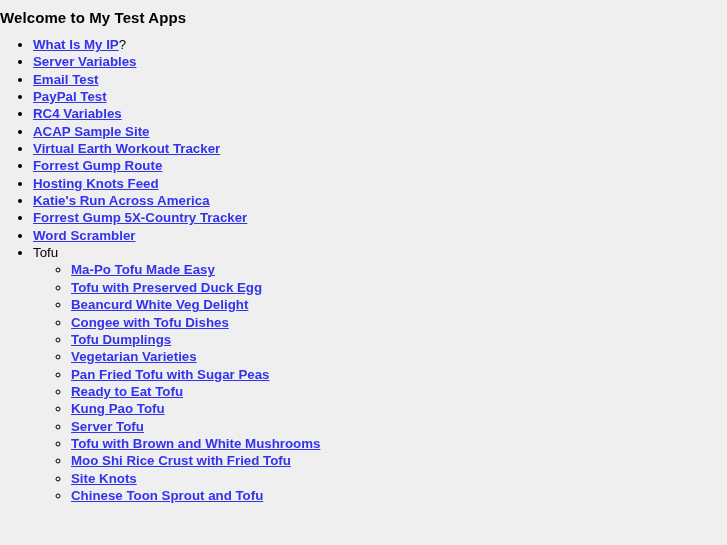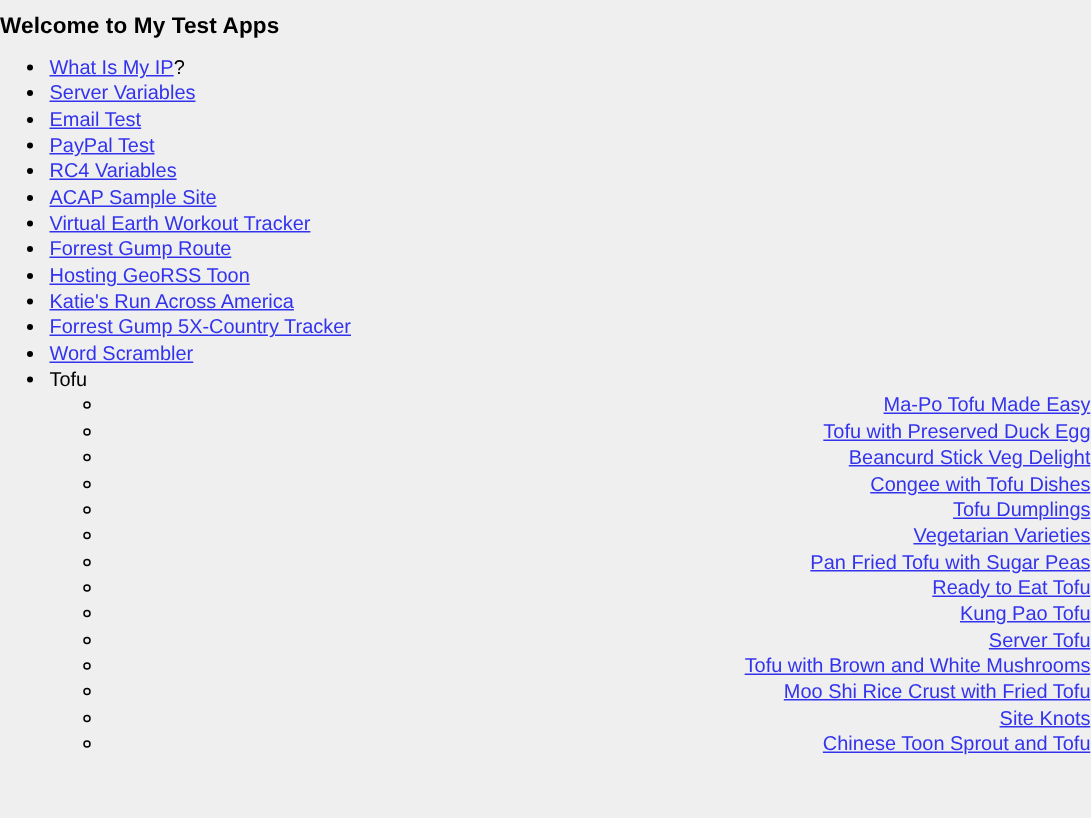--- a/index.html
+++ b/index.html
@@ -42,26 +42,26 @@
   }
   ul.tofu-list {
     list-style-type: circle;
     margin: 0;
     padding-left: 38px;
   }
   ul.tofu-list > li {
     line-height: 17.35px;
     margin: 0;
     padding: 0;
-    text-align: right;
   }
   a.app-link {
     color: #3333ee;
     text-decoration: underline;
     cursor: pointer;
+    font-weight: bold;
   }
   .plain-text {
     color: #000000;
   }
 </style>
 </head>
 <body>
 
 <div class="page">
 
@@ -70,28 +70,28 @@
   <ul class="app-list" id="app-list">
 
   <li class="app-list-item"><a class="app-link" href="#">What Is My IP</a><span class="plain-text">?</span></li>
       <li class="app-list-item"><a class="app-link" href="#">Server Variables</a></li>
       <li class="app-list-item"><a class="app-link" href="#">Email Test</a></li>
       <li class="app-list-item"><a class="app-link" href="#">PayPal Test</a></li>
       <li class="app-list-item"><a class="app-link" href="#">RC4 Variables</a></li>
       <li class="app-list-item"><a class="app-link" href="#">ACAP Sample Site</a></li>
       <li class="app-list-item"><a class="app-link" href="#">Virtual Earth Workout Tracker</a></li>
       <li class="app-list-item"><a class="app-link" href="#">Forrest Gump Route</a></li>
-      <li class="app-list-item"><a class="app-link" href="#">Hosting GeoRSS Toon</a></li>
+      <li class="app-list-item"><a class="app-link" href="#">Hosting Knots Feed</a></li>
       <li class="app-list-item"><a class="app-link" href="#">Katie's Run Across America</a></li>
       <li class="app-list-item"><a class="app-link" href="#">Forrest Gump 5X-Country Tracker</a></li>
       <li class="app-list-item"><a class="app-link" href="#">Word Scrambler</a></li>
       <li class="app-list-item"><span class="plain-text">Tofu</span><ul class="tofu-list">
           <li class="tofu-list-item"><a class="app-link" href="#">Ma-Po Tofu Made Easy</a></li>
           <li class="tofu-list-item"><a class="app-link" href="#">Tofu with Preserved Duck Egg</a></li>
-          <li class="tofu-list-item"><a class="app-link" href="#">Beancurd Stick Veg Delight</a></li>
+          <li class="tofu-list-item"><a class="app-link" href="#">Beancurd White Veg Delight</a></li>
           <li class="tofu-list-item"><a class="app-link" href="#">Congee with Tofu Dishes</a></li>
           <li class="tofu-list-item"><a class="app-link" href="#">Tofu Dumplings</a></li>
           <li class="tofu-list-item"><a class="app-link" href="#">Vegetarian Varieties</a></li>
           <li class="tofu-list-item"><a class="app-link" href="#">Pan Fried Tofu with Sugar Peas</a></li>
           <li class="tofu-list-item"><a class="app-link" href="#">Ready to Eat Tofu</a></li>
           <li class="tofu-list-item"><a class="app-link" href="#">Kung Pao Tofu</a></li>
           <li class="tofu-list-item"><a class="app-link" href="#">Server Tofu</a></li>
           <li class="tofu-list-item"><a class="app-link" href="#">Tofu with Brown and White Mushrooms</a></li>
           <li class="tofu-list-item"><a class="app-link" href="#">Moo Shi Rice Crust with Fried Tofu</a></li>
           <li class="tofu-list-item"><a class="app-link" href="#">Site Knots</a></li>

